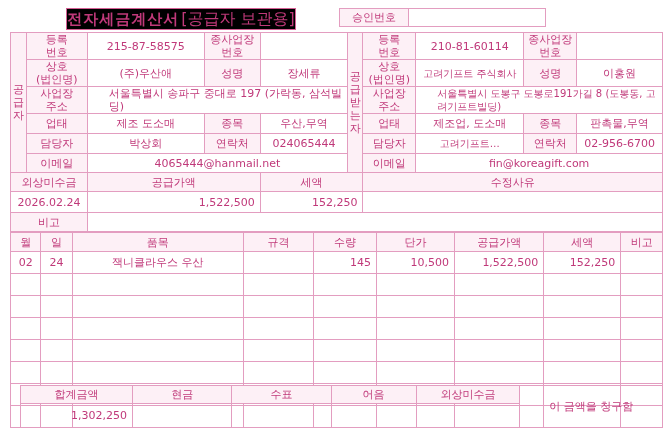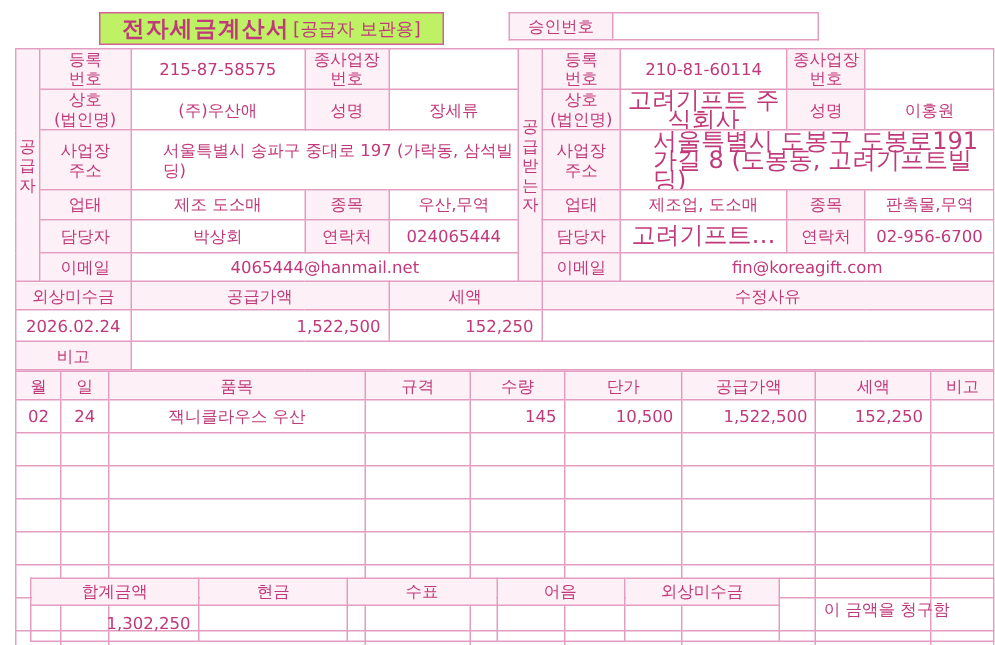--- a/index.html
+++ b/index.html
@@ -22,43 +22,43 @@
     vertical-align:middle;
     white-space:nowrap;
     overflow:hidden;
   }
   
   .title-box{
     position:absolute;left:66px;top:8px;width:230px;height:22px;
     border:1px solid #d45f94;
     box-sizing:border-box;
     display:flex;align-items:center;justify-content:center;
-    background:#bef264;
+    background:#000000;
   }
   .title-main{font-size:15px;font-weight:bold;letter-spacing:1px;}
-  .title-sub{font-size:12px;margin-left:2px;}
+  .title-sub{font-size:16px;margin-left:2px;}
 
   
   .approval{position:absolute;left:339px;top:8px;}
   .approval td{height:17px;}
 
   
   .mainwrap{position:absolute;left:10px;top:32px;}
   .lbl{background:#fdf0f6;}
   .side{
     width:15px;
     background:#fdf0f6;
     font-size:11px;
     line-height:13px;
     padding:0;
   }
   .side span{display:block;}
   .l{text-align:left;padding-left:21px;}
   .r{text-align:right;padding-right:5px;padding-left:18px;}
-  .small{font-size:16px;}
+  .small{font-size:10px;}
   .two-line{line-height:13px;white-space:normal;}
 
   
   .bottomwrap{position:absolute;left:20px;top:385px;}
 </style>
 </head>
 <body>
 
 <div class="page">
 

